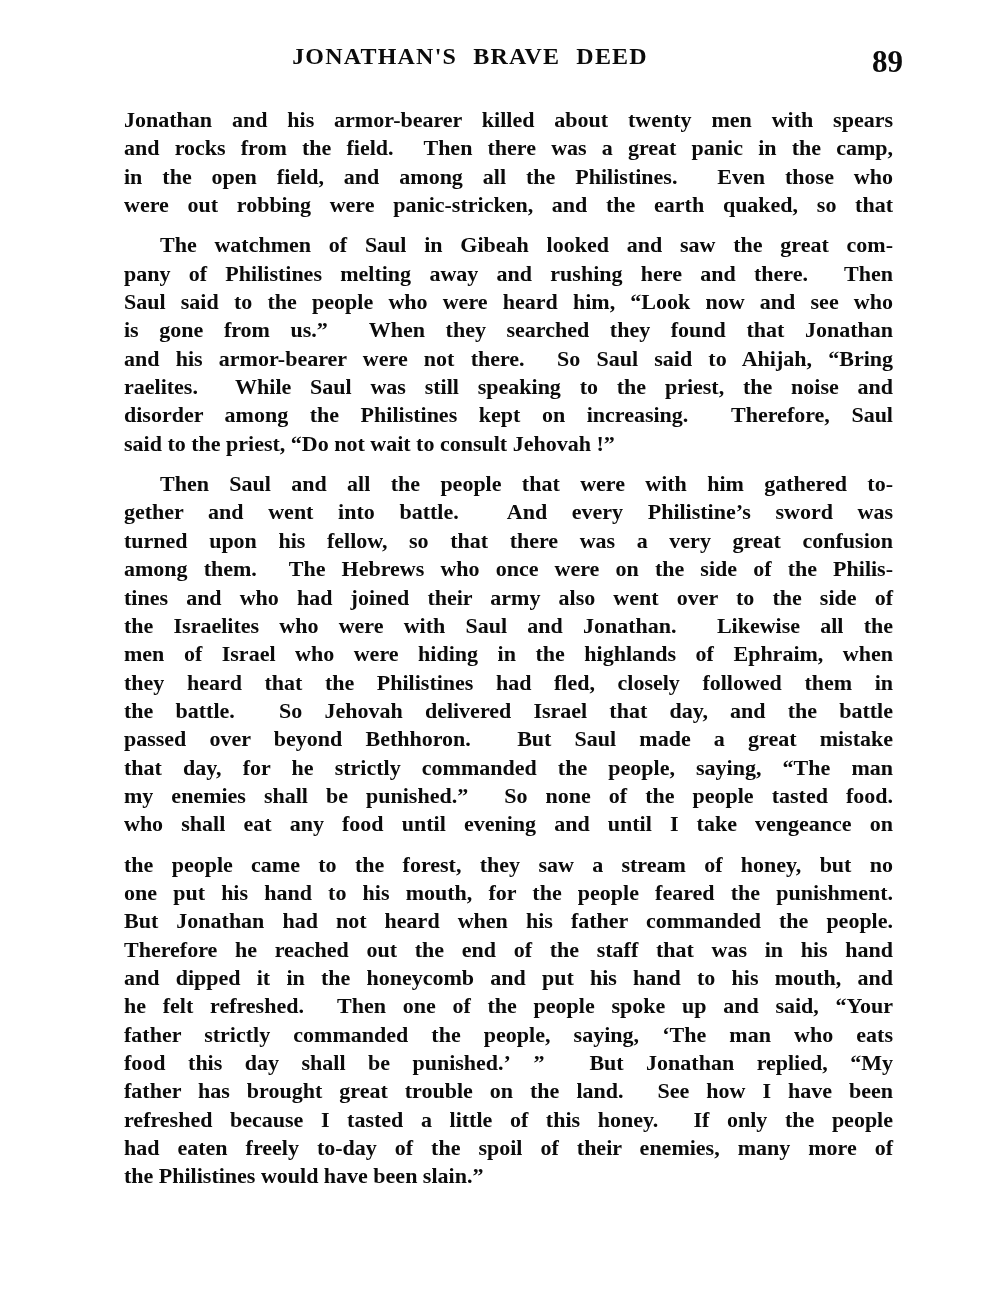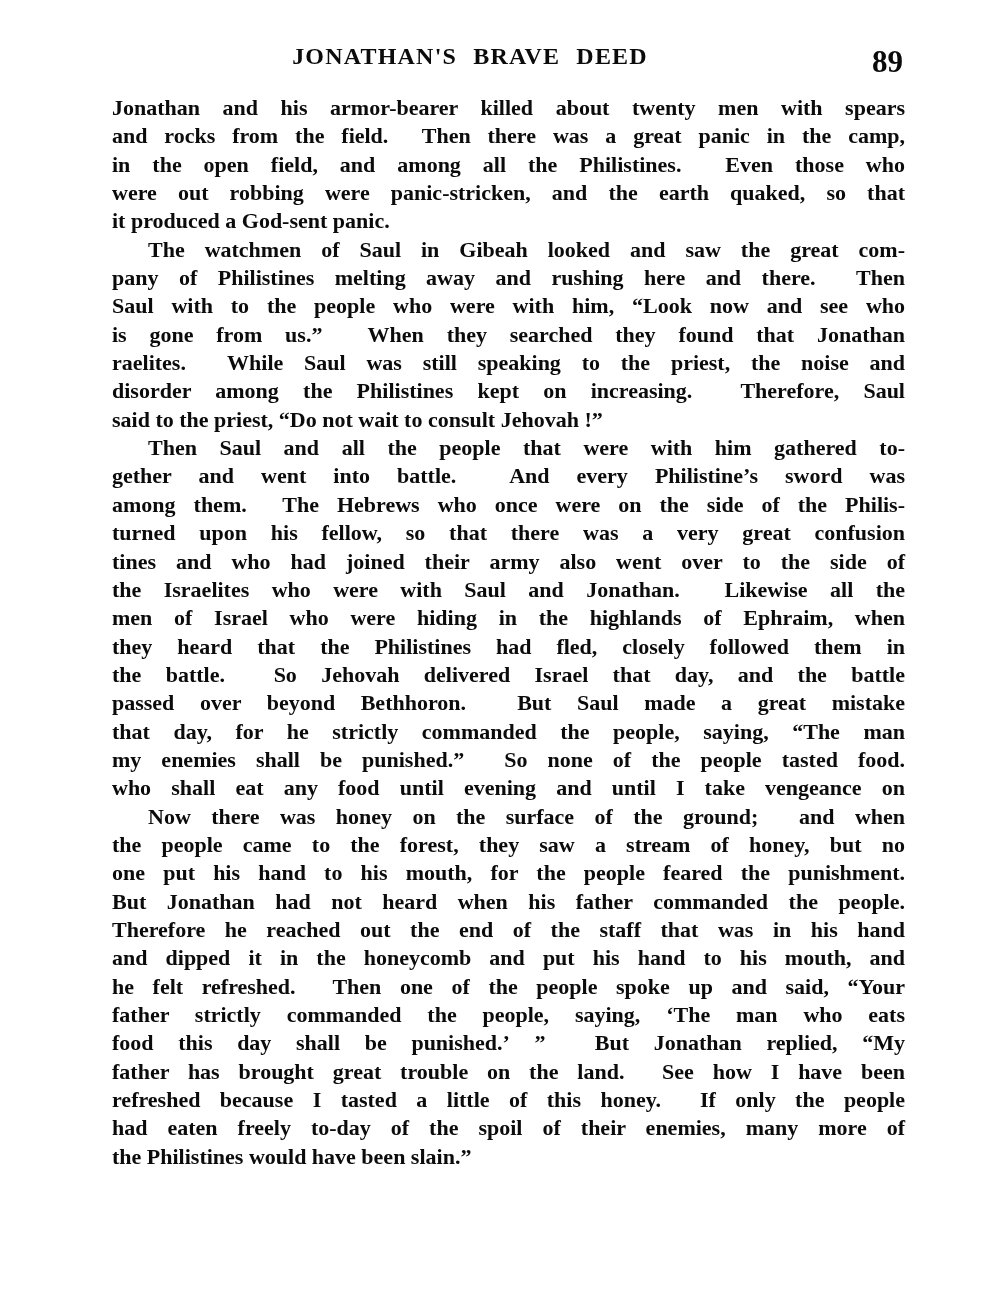--- a/index.html
+++ b/index.html
@@ -43,21 +43,21 @@
   }
   .body-text {
     position: absolute;
     top: 94px;
     left: 112px;
     width: 793px;
     font-size: 22px;
     font-weight: bold;
     line-height: 28.35px;
   }
-  .paragraph { margin: 0; }
+  .paragraph { margin: 12px; }
   .line {
     text-align: justify;
     text-align-last: justify;
     word-spacing: -0.6px;
   }
   .line.indent { text-indent: 36px; }
   .line.last {
     text-align: left;
     text-align-last: left;
     word-spacing: 0;
@@ -68,48 +68,47 @@
 
 <div class="page">
   <div class="chapter-title">JONATHAN'S BRAVE DEED</div>
   <div class="page-number">89</div>
   <div class="body-text">
       <div class="paragraph">
         <div class="line">Jonathan and his armor-bearer killed about twenty men with spears</div>
         <div class="line">and rocks from the field.&nbsp; Then there was a great panic in the camp,</div>
         <div class="line">in the open field, and among all the Philistines.&nbsp; Even those who</div>
         <div class="line">were out robbing were panic-stricken, and the earth quaked, so that</div>
-        <div class="line last">it produced a God-sent panic.</div>
       </div>
       <div class="paragraph">
         <div class="line indent">The watchmen of Saul in Gibeah looked and saw the great com-</div>
         <div class="line">pany of Philistines melting away and rushing here and there.&nbsp; Then</div>
-        <div class="line">Saul with to the people who were with him, “Look now and see who</div>
+        <div class="line">Saul said to the people who were heard him, “Look now and see who</div>
         <div class="line">is gone from us.”&nbsp; When they searched they found that Jonathan</div>
+        <div class="line">and his armor-bearer were not there.&nbsp; So Saul said to Ahijah, “Bring</div>
         <div class="line">raelites.&nbsp; While Saul was still speaking to the priest, the noise and</div>
         <div class="line">disorder among the Philistines kept on increasing.&nbsp; Therefore, Saul</div>
         <div class="line last">said to the priest, “Do not wait to consult Jehovah&nbsp;!”</div>
       </div>
       <div class="paragraph">
         <div class="line indent">Then Saul and all the people that were with him gathered to-</div>
         <div class="line">gether and went into battle.&nbsp; And every Philistine’s sword was</div>
+        <div class="line">turned upon his fellow, so that there was a very great confusion</div>
         <div class="line">among them.&nbsp; The Hebrews who once were on the side of the Philis-</div>
-        <div class="line">turned upon his fellow, so that there was a very great confusion</div>
         <div class="line">tines and who had joined their army also went over to the side of</div>
         <div class="line">the Israelites who were with Saul and Jonathan.&nbsp; Likewise all the</div>
         <div class="line">men of Israel who were hiding in the highlands of Ephraim, when</div>
         <div class="line">they heard that the Philistines had fled, closely followed them in</div>
         <div class="line">the battle.&nbsp; So Jehovah delivered Israel that day, and the battle</div>
         <div class="line">passed over beyond Bethhoron.&nbsp; But Saul made a great mistake</div>
         <div class="line">that day, for he strictly commanded the people, saying, “The man</div>
         <div class="line">my enemies shall be punished.”&nbsp; So none of the people tasted food.</div>
         <div class="line">who shall eat any food until evening and until I take vengeance on</div>
       </div>
       <div class="paragraph">
-        <div class="line indent">Now there was honey on the surface of the ground;&nbsp; and when</div>
         <div class="line">the people came to the forest, they saw a stream of honey, but no</div>
         <div class="line">one put his hand to his mouth, for the people feared the punishment.</div>
         <div class="line">But Jonathan had not heard when his father commanded the people.</div>
         <div class="line">Therefore he reached out the end of the staff that was in his hand</div>
         <div class="line">and dipped it in the honeycomb and put his hand to his mouth, and</div>
         <div class="line">he felt refreshed.&nbsp; Then one of the people spoke up and said, “Your</div>
         <div class="line">father strictly commanded the people, saying, ‘The man who eats</div>
         <div class="line">food this day shall be punished.’&nbsp;”&nbsp; But Jonathan replied, “My</div>
         <div class="line">father has brought great trouble on the land.&nbsp; See how I have been</div>
         <div class="line">refreshed because I tasted a little of this honey.&nbsp; If only the people</div>

